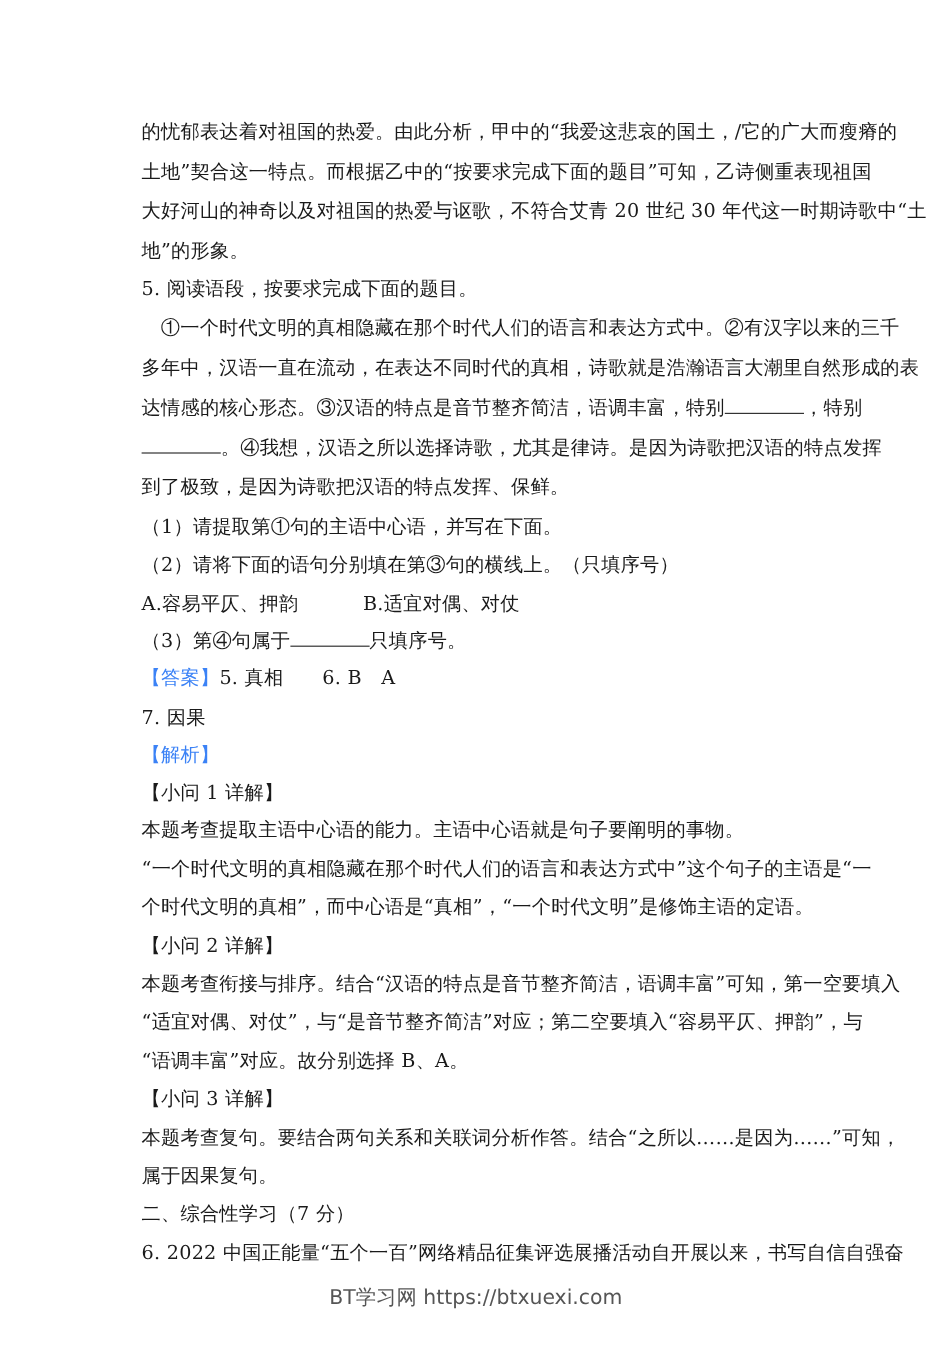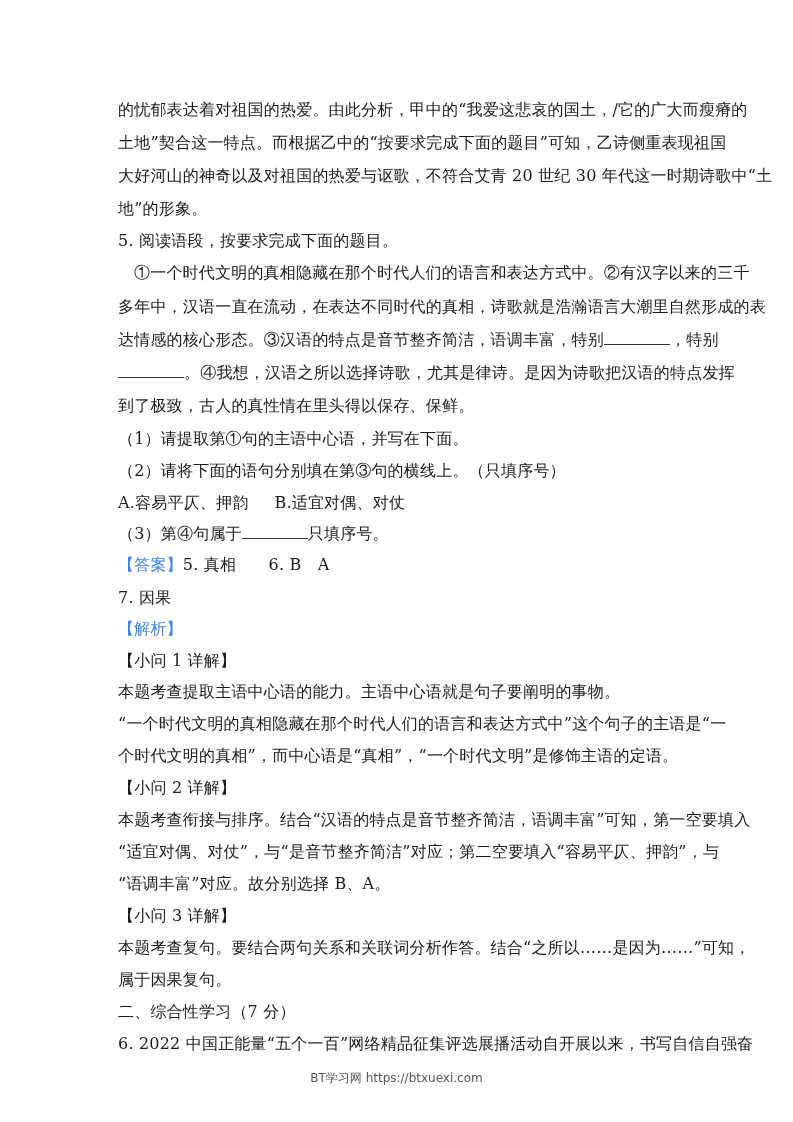--- a/index.html
+++ b/index.html
@@ -5,23 +5,23 @@
   html, body { margin: 0; padding: 0; background: #ffffff; }
   body { width: 793px; height: 1122px; position: relative; overflow: hidden;
          font-family: "DejaVu Serif", "Liberation Serif", serif; color: #1a1a1a; }
   .page { position: absolute; left: 0; top: 0; width: 793px; height: 1122px; }
   .line { position: absolute; left: 118px; width: 560px; font-size: 16px;
           line-height: 20px; white-space: nowrap; letter-spacing: 0.2px; }
   .indent { left: 134px; font-family: Liberation Mono, monospace; }
   .blank { display: inline-block; width: 66px; border-bottom: 1px solid #333;
            height: 14px; vertical-align: baseline; }
   .tag-blue { color: #3b82f6; }
-  .opt-b { display: inline-block; margin-left: 26px; }
+  .opt-b { display: inline-block; margin-left: 54px; }
   .footer { position: absolute; top: 1070px; left: 0; width: 793px; text-align: center;
-            font-family: "DejaVu Sans", "Liberation Sans", sans-serif; font-size: 12px;
+            font-family: "DejaVu Sans", "Liberation Sans", sans-serif; font-size: 17px;
             color: #555; }
 </style>
 </head>
 <body>
 
 <div class="page">
 
   <div class="line" style="top:100px">的忧郁表达着对祖国的热爱。由此分析，甲中的“我爱这悲哀的国土，/它的广大而瘦瘠的</div>
   <div class="line" style="top:133px">土地”契合这一特点。而根据乙中的“按要求完成下面的题目”可知，乙诗侧重表现祖国</div>
   <div class="line" style="top:166px">大好河山的神奇以及对祖国的热爱与讴歌，不符合艾青 20 世纪 30 年代这一时期诗歌中“土</div>
@@ -30,21 +30,21 @@
   <div class="line" style="top:231px">5. 阅读语段，按要求完成下面的题目。</div>
 
   <div class="line indent" style="top:264px">①一个时代文明的真相隐藏在那个时代人们的语言和表达方式中。②有汉字以来的三千</div>
   <div class="line" style="top:297px">多年中，汉语一直在流动，在表达不同时代的真相，诗歌就是浩瀚语言大潮里自然形成的表</div>
   <div class="line" style="top:330px">
     <span>达情感的核心形态。③汉语的特点是音节整齐简洁，语调丰富，特别</span><span class="blank"></span><span>，特别</span>
   </div>
   <div class="line" style="top:363px">
     <span class="blank"></span><span>。④我想，汉语之所以选择诗歌，尤其是律诗。是因为诗歌把汉语的特点发挥</span>
   </div>
-  <div class="line" style="top:396px">到了极致，古人的真性情在里头得以保存、保鲜。</div>
+  <div class="line" style="top:396px">到了极致，是因为诗歌把汉语的特点发挥、保鲜。</div>
 
   <div class="line" style="top:429px">（1）请提取第①句的主语中心语，并写在下面。</div>
   <div class="line" style="top:461px">（2）请将下面的语句分别填在第③句的横线上。（只填序号）</div>
   <div class="line" style="top:493px">
     <span>A.容易平仄、押韵</span><span class="opt-b">B.适宜对偶、对仗</span>
   </div>
   <div class="line" style="top:524px">
     <span>（3）第④句属于</span><span class="blank"></span><span>只填序号。</span>
   </div>
 

